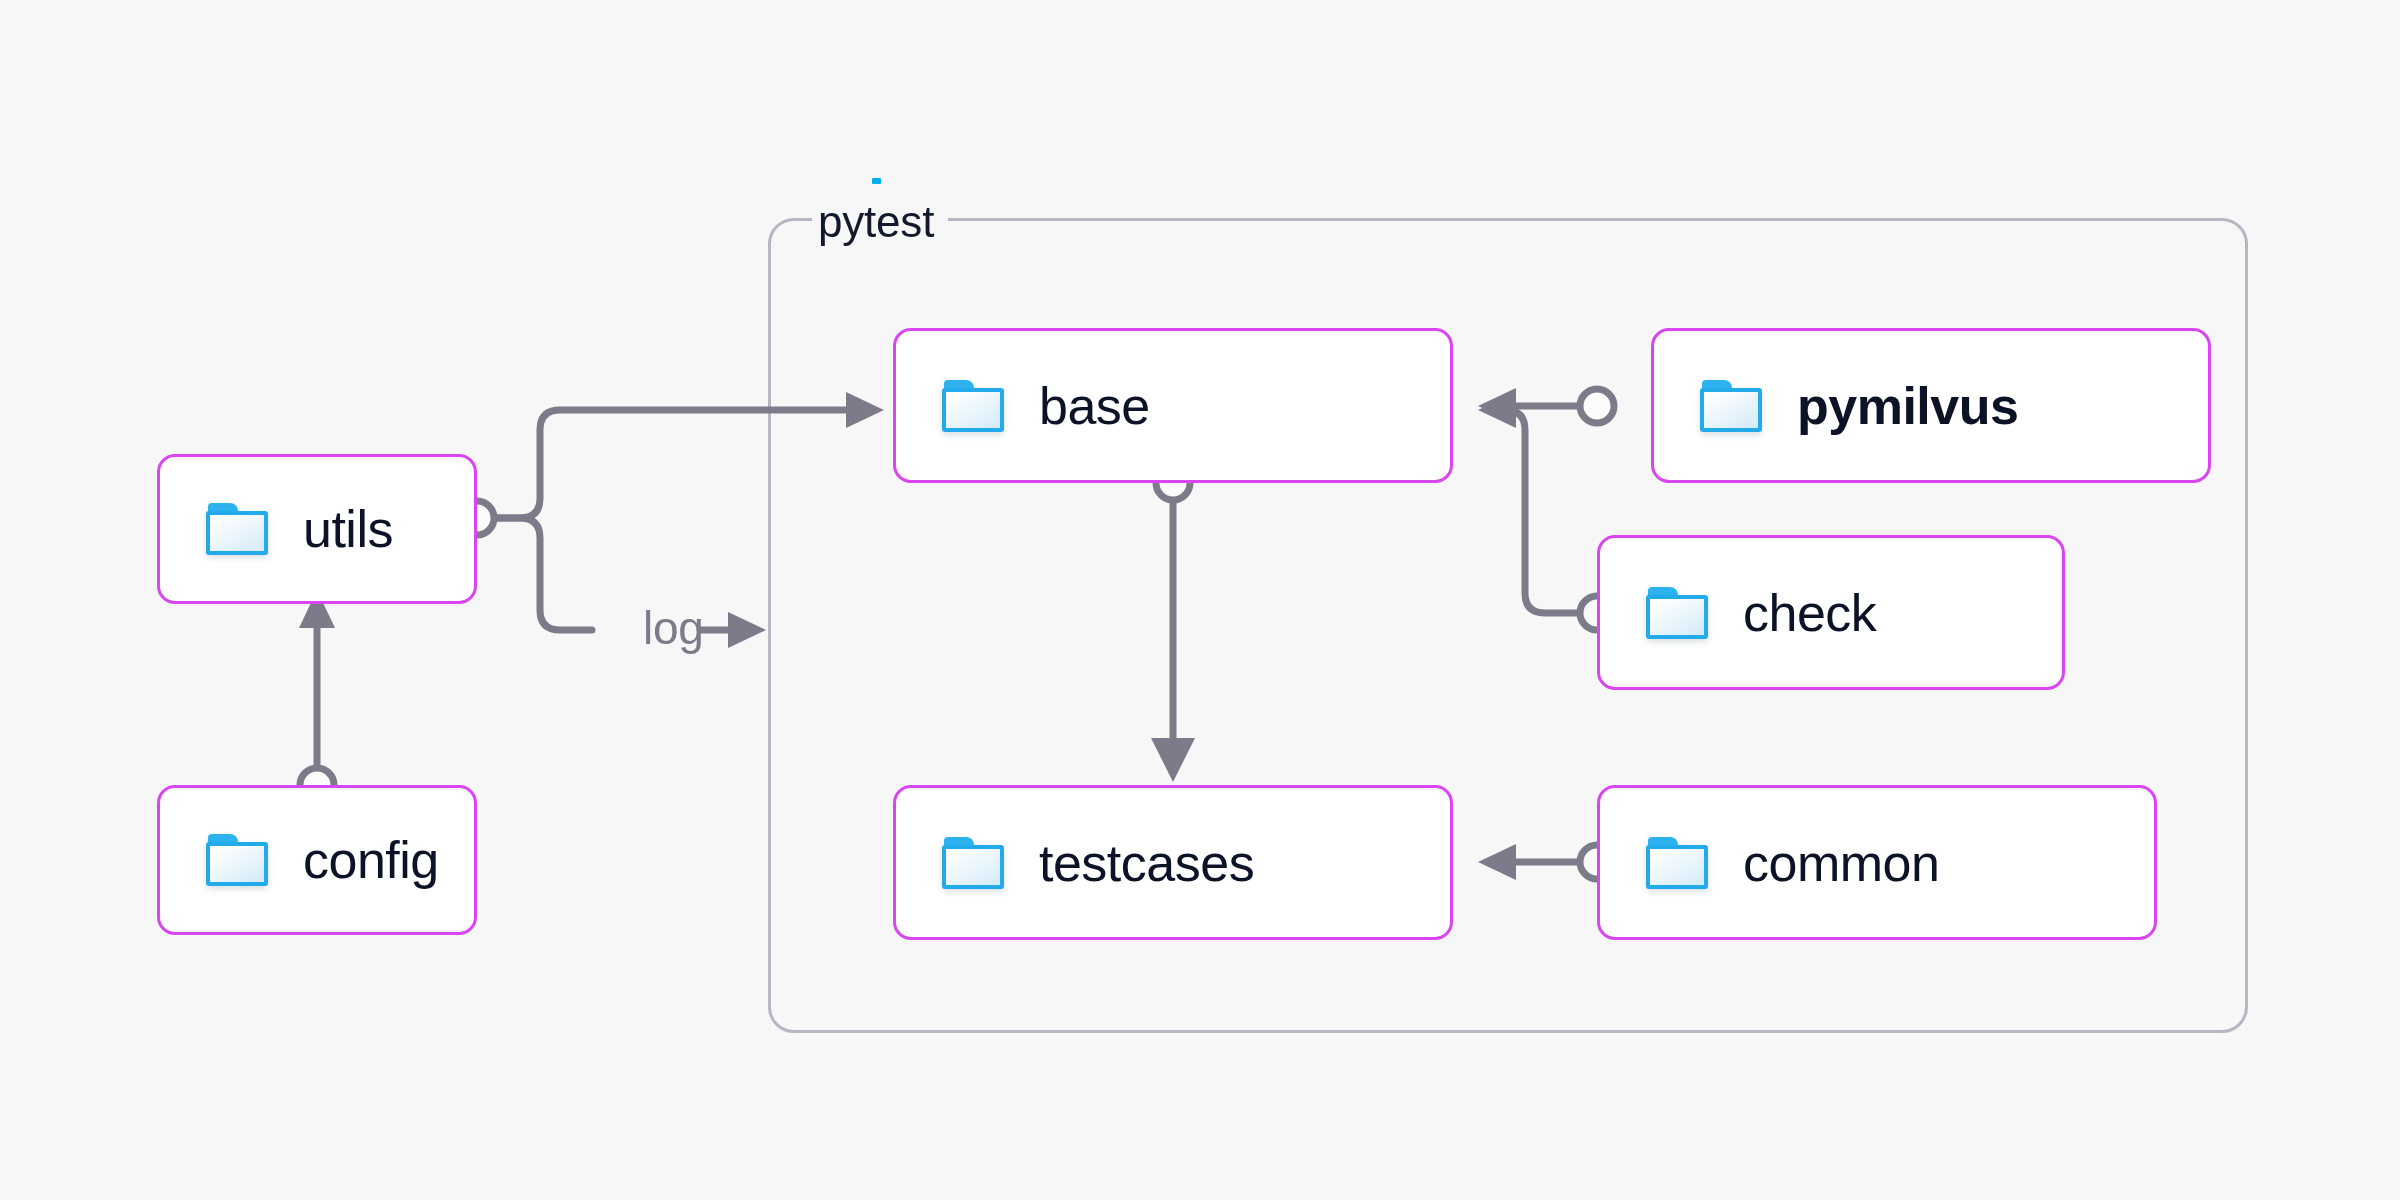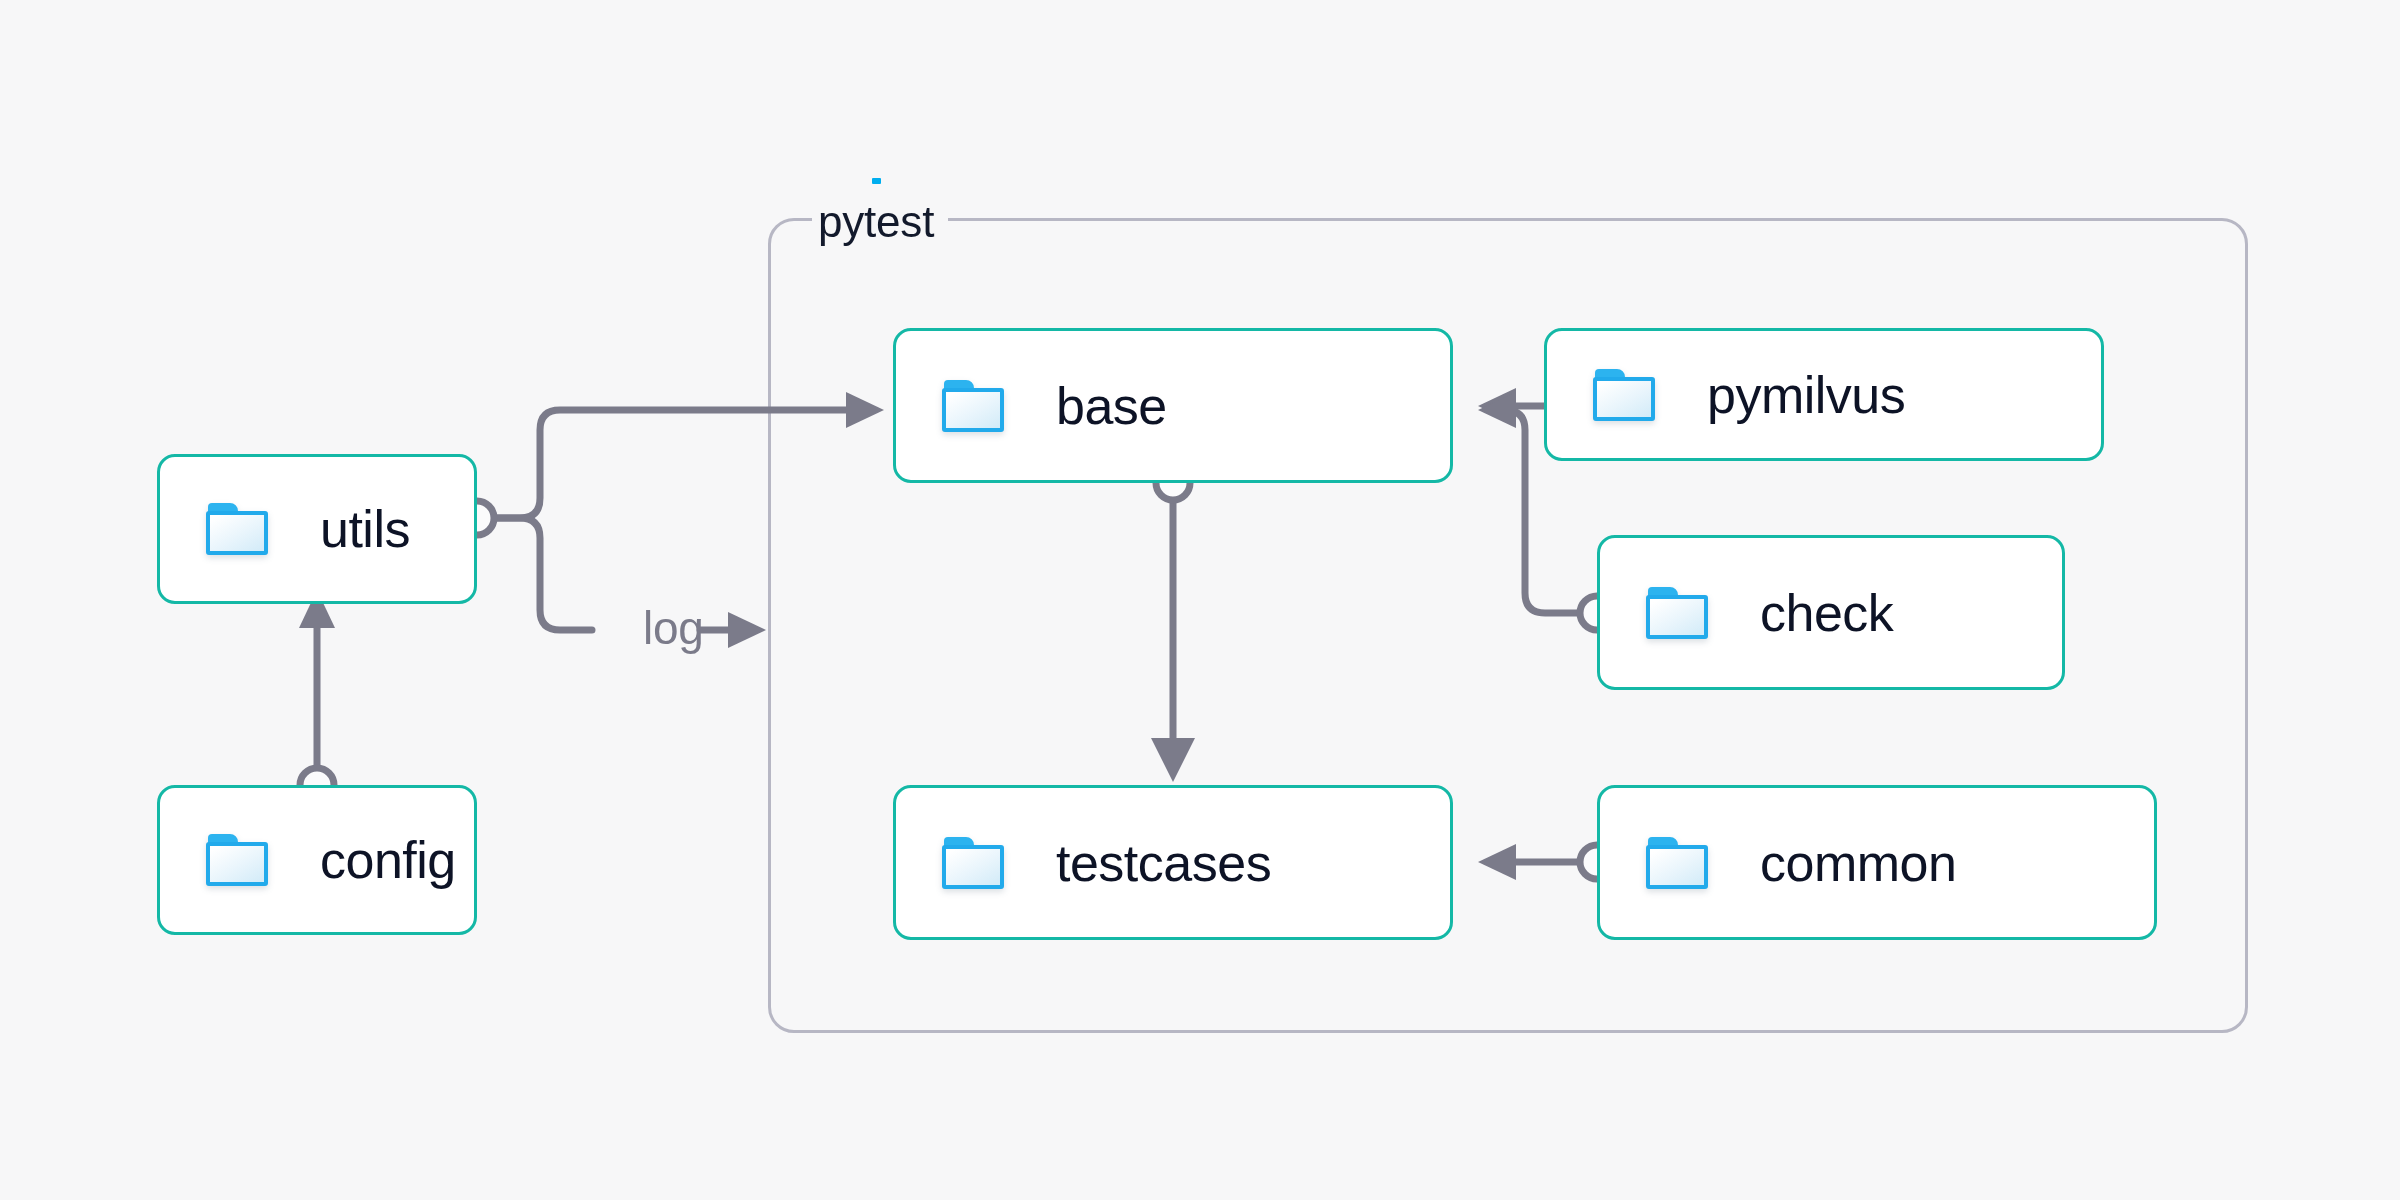--- a/index.html
+++ b/index.html
@@ -51,41 +51,41 @@
     color: #131a2c;
     letter-spacing: -0.2px;
     line-height: 1;
     white-space: nowrap;
   }
 
   
   .node {
     position: absolute;
     background: #ffffff;
-    border: 3px solid #14b8a6;
+    border: 3px solid #d946ef;
     border-radius: 18px;
     display: flex;
     align-items: center;
     padding-left: 46px;
-    gap: 52px;
+    gap: 35px;
   }
   .node-label {
     font-size: 52px;
     color: #0d1326;
     letter-spacing: -0.5px;
     line-height: 1;
     white-space: nowrap;
   }
 
   
   #node-utils     { left: 157px;  top: 443px; width: 320px; height: 150px; margin-top: 11px; }
   #node-config    { left: 157px;  top: 785px; width: 320px; height: 150px; }
   #node-base      { left: 893px;  top: 328px; width: 560px; height: 155px; }
   #node-testcases { left: 893px;  top: 785px; width: 560px; height: 155px; }
-  #node-pymilvus  { left: 1544px; top: 328px; width: 560px; height: 133px; }
+  #node-pymilvus  { left: 1651px; top: 328px; width: 560px; height: 155px; font-weight: bold; }
   #node-check     { left: 1597px; top: 535px; width: 468px; height: 155px; }
   #node-common    { left: 1597px; top: 785px; width: 560px; height: 155px; }
 
   
   .folder-icon {
     position: relative;
     width: 62px;
     height: 52px;
     flex: 0 0 auto;
     filter: drop-shadow(0 3px 3px rgba(40,60,90,0.16));

